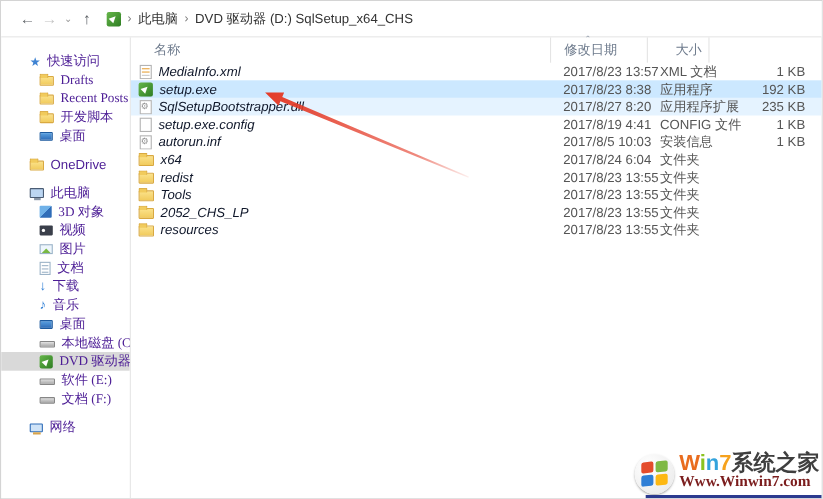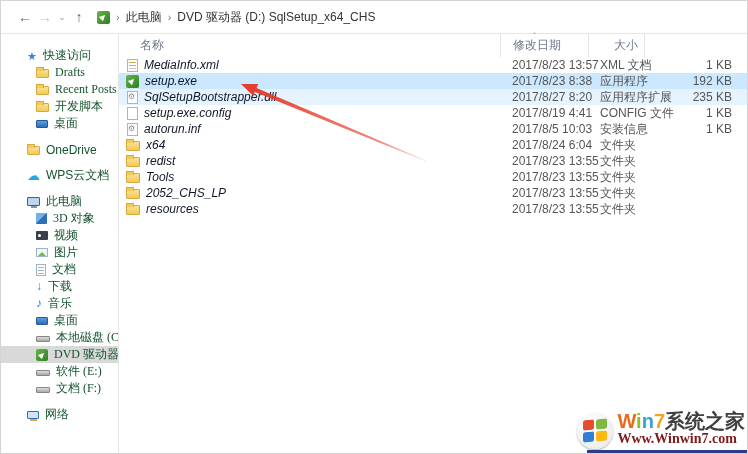--- a/index.html
+++ b/index.html
@@ -20,21 +20,21 @@
   .crumb { cursor:pointer; white-space:nowrap; }
   
   .green-ic { position:relative; width:13px; height:13px; border-radius:2px;
     background:linear-gradient(135deg,#66b64a,#2e7d23); flex:none; }
   .green-ic::after { content:""; position:absolute; left:3px; top:3px; width:0; height:0;
     border-top:3px solid transparent; border-bottom:3px solid transparent;
     border-left:6px solid #fff; transform:rotate(-45deg); }
   
   .bodyrow { display:flex; height:419px; }
   .sidebar { width:118px; border-right:1px solid #e6e6e6; padding-top:13px; overflow:hidden; flex:none; }
-  .side-item { height:17px; display:flex; align-items:center; font-size:12px; color:#14532d; cursor:pointer; white-space:nowrap;text-align:center; }
+  .side-item { height:17px; display:flex; align-items:center; font-size:12px; color:#4c1d95; cursor:pointer; white-space:nowrap;text-align:center; }
   .side-item.lvl1 { padding-left:26px; }
   .side-item.lvl2 { padding-left:35px;font-family:Liberation Serif, serif; }
   .side-item.spaced { margin-top:9px; }
   .side-item.selected { background:#d9d9d9; }
   .sic { flex:none; margin-right:6px; position:relative; display:inline-block; }
   .sic-star::before { content:"★"; color:#3f83d2; font-size:11px; }
   .sic-cloud::before { content:"☁"; color:#26a5e3; font-size:13px; }
   .sic-download::before { content:"↓"; color:#2f7fd6; font-size:12px; font-weight:bold; }
   .sic-music::before { content:"♪"; color:#2f7fd6; font-size:12px; }
   .sic-folder { width:13px; height:9px; background:linear-gradient(#fbe28a,#f1cb5d); border:1px solid #d9a940; border-radius:1px; margin-top:2px; }
@@ -146,24 +146,20 @@
         </div>
         <div class="side-item lvl2">
           <span class="sic sic-desktop"></span>
           <span>桌面</span>
         </div>
         <div class="side-item lvl1 spaced">
           <span class="sic sic-folder"></span>
           <span>OneDrive</span>
         </div>
         <div class="side-item lvl1 spaced">
-          <span class="sic sic-cloud"></span>
-          <span>WPS云文档</span>
-        </div>
-        <div class="side-item lvl1 spaced">
           <span class="sic sic-pc"></span>
           <span>此电脑</span>
         </div>
         <div class="side-item lvl2">
           <span class="sic sic-cube"></span>
           <span>3D 对象</span>
         </div>
         <div class="side-item lvl2">
           <span class="sic sic-video"></span>
           <span>视频</span>

